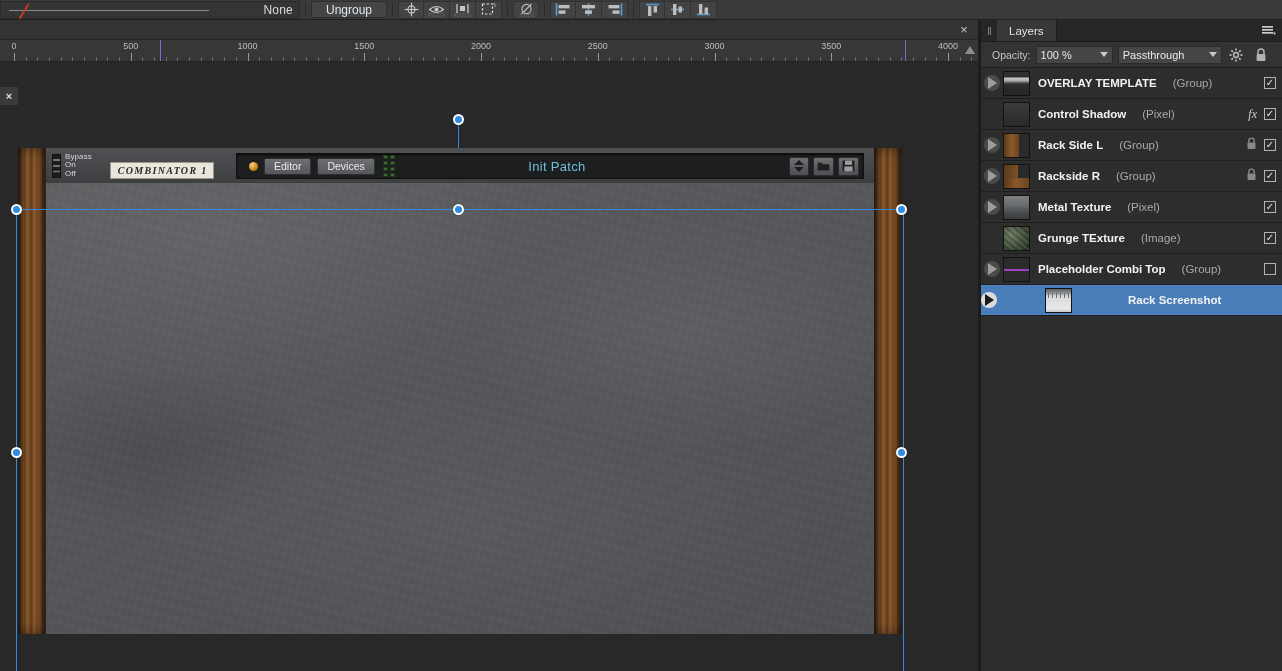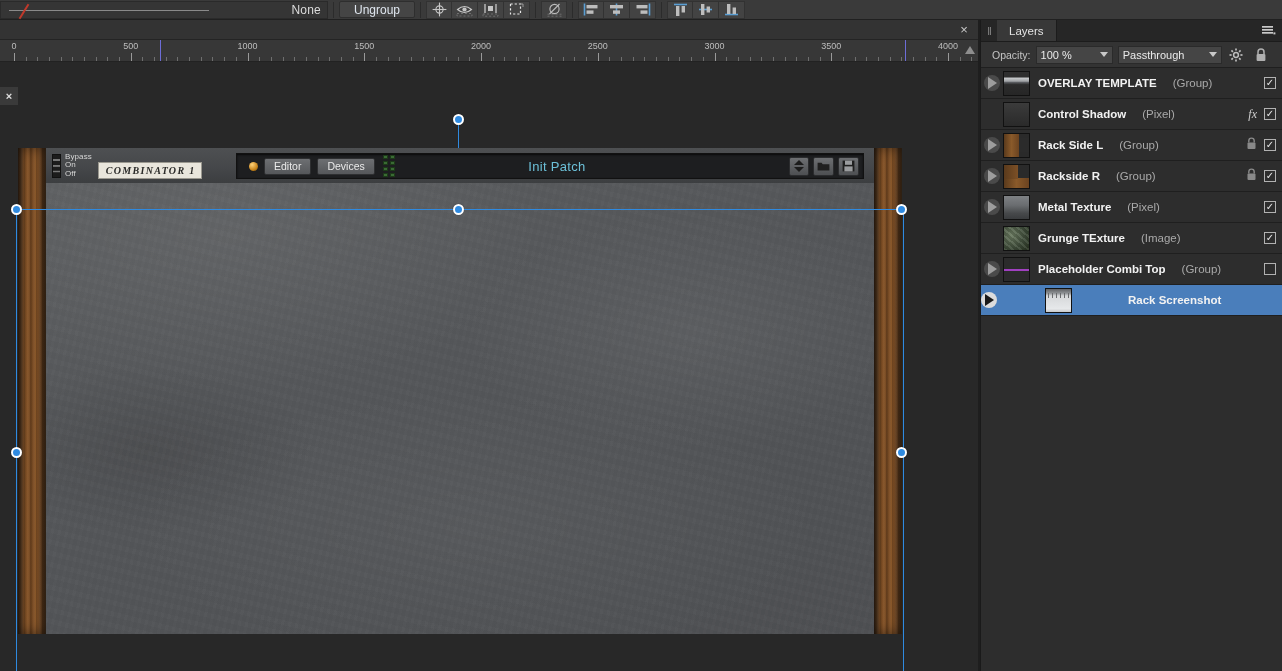--- a/index.html
+++ b/index.html
@@ -13,21 +13,21 @@
   #app { position: relative; width: 1282px; height: 671px; }
 
   
   .toolbar {
     position: absolute; left: 0; top: 0; width: 1282px; height: 20px;
     background: #3a3a3a;
     display: flex; align-items: center;
     border-bottom: 1px solid #202020;
   }
   .stroke-preview {
-    width: 328px; height: 18px; background: #353535;
+    width: 300px; height: 18px; background: #353535;
     border: 1px solid #2a2a2a;
     display: flex; align-items: center; position: relative;
     padding-right: 6px;
   }
   .stroke-line {
     position: absolute; left: 8px; top: 50%; width: 200px; height: 1px;
     background: #8a8a8a;
   }
   .stroke-slash {
     position: absolute; left: 22px; top: 1px; width: 2px; height: 17px;
@@ -148,21 +148,21 @@
     display: flex; align-items: center; height: 100%; padding-left: 6px;
   }
   .fader-strip {
     width: 9px; height: 24px; margin-right: 4px;
     background: linear-gradient(180deg,#1c1c1c 0%,#1c1c1c 18%,#777 20%,#777 26%,
       #1c1c1c 28%,#1c1c1c 44%,#777 46%,#777 52%,#1c1c1c 54%,#1c1c1c 70%,
       #777 72%,#777 78%,#1c1c1c 80%,#1c1c1c 100%);
     border: 1px solid #111;
   }
   .bypass-block {
-    font-size: 8px; line-height: 8.4px; color: #d6d6d6; margin-right: 6px;
+    font-size: 8px; line-height: 8.4px; color: #d6d6d6; margin-right: 18px;
     letter-spacing: .1px;
   }
   .patch-name-plate {
     background: #e9e6dc; color: #2a2a28; font-size: 10px;
     font-style: italic; font-weight: bold; letter-spacing: 1.3px;
     padding: 2px 6px 2px 7px; border: 1px solid #9a988f;
     font-family: "Liberation Serif", serif;
     align-self: flex-end; margin-bottom: 4px;
   }
   .combi-display {

